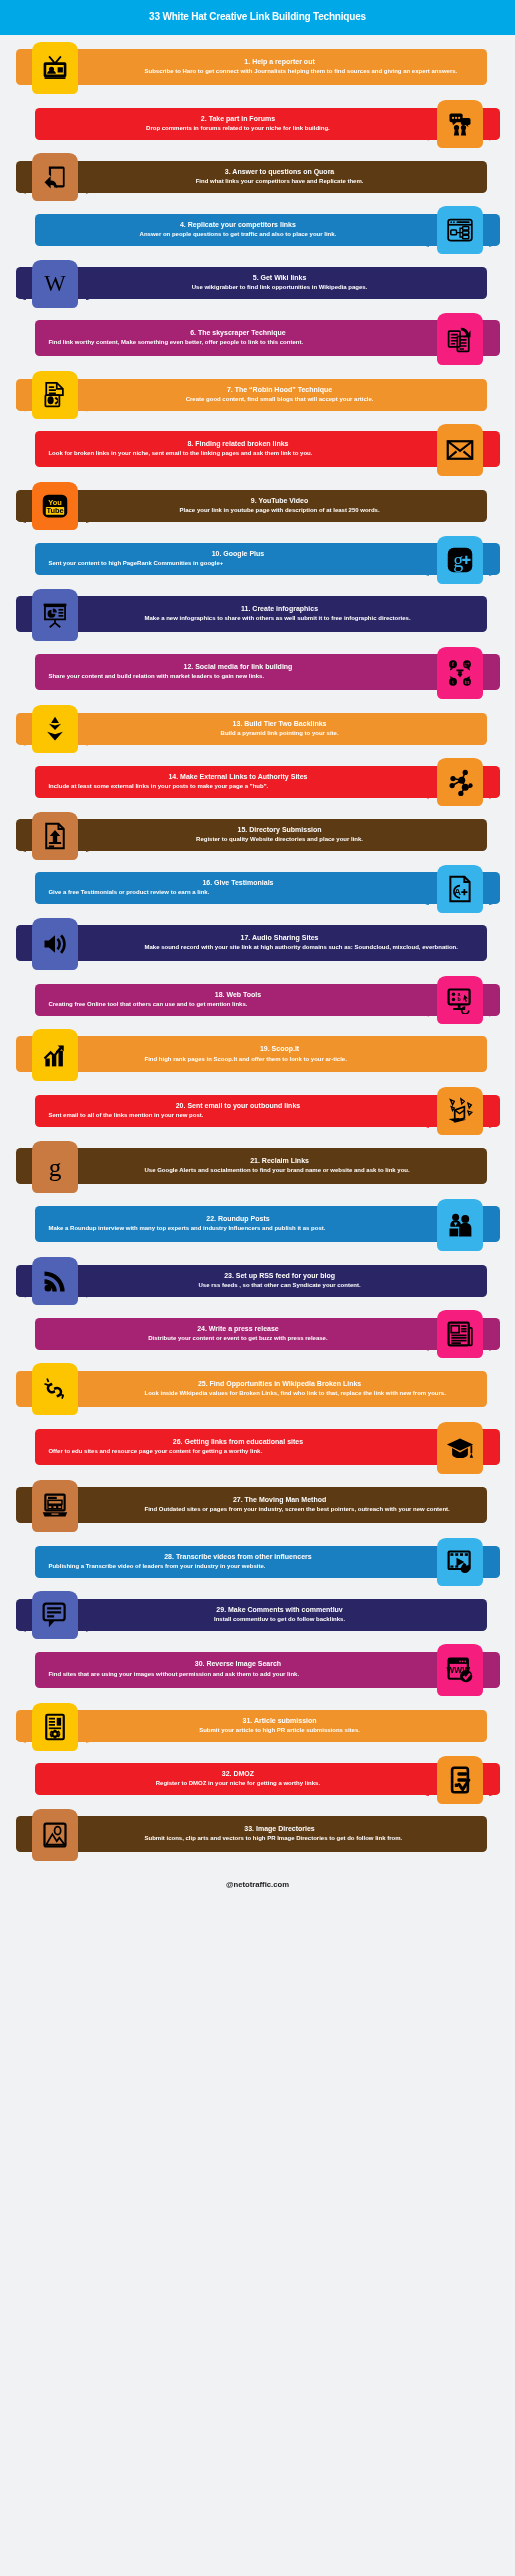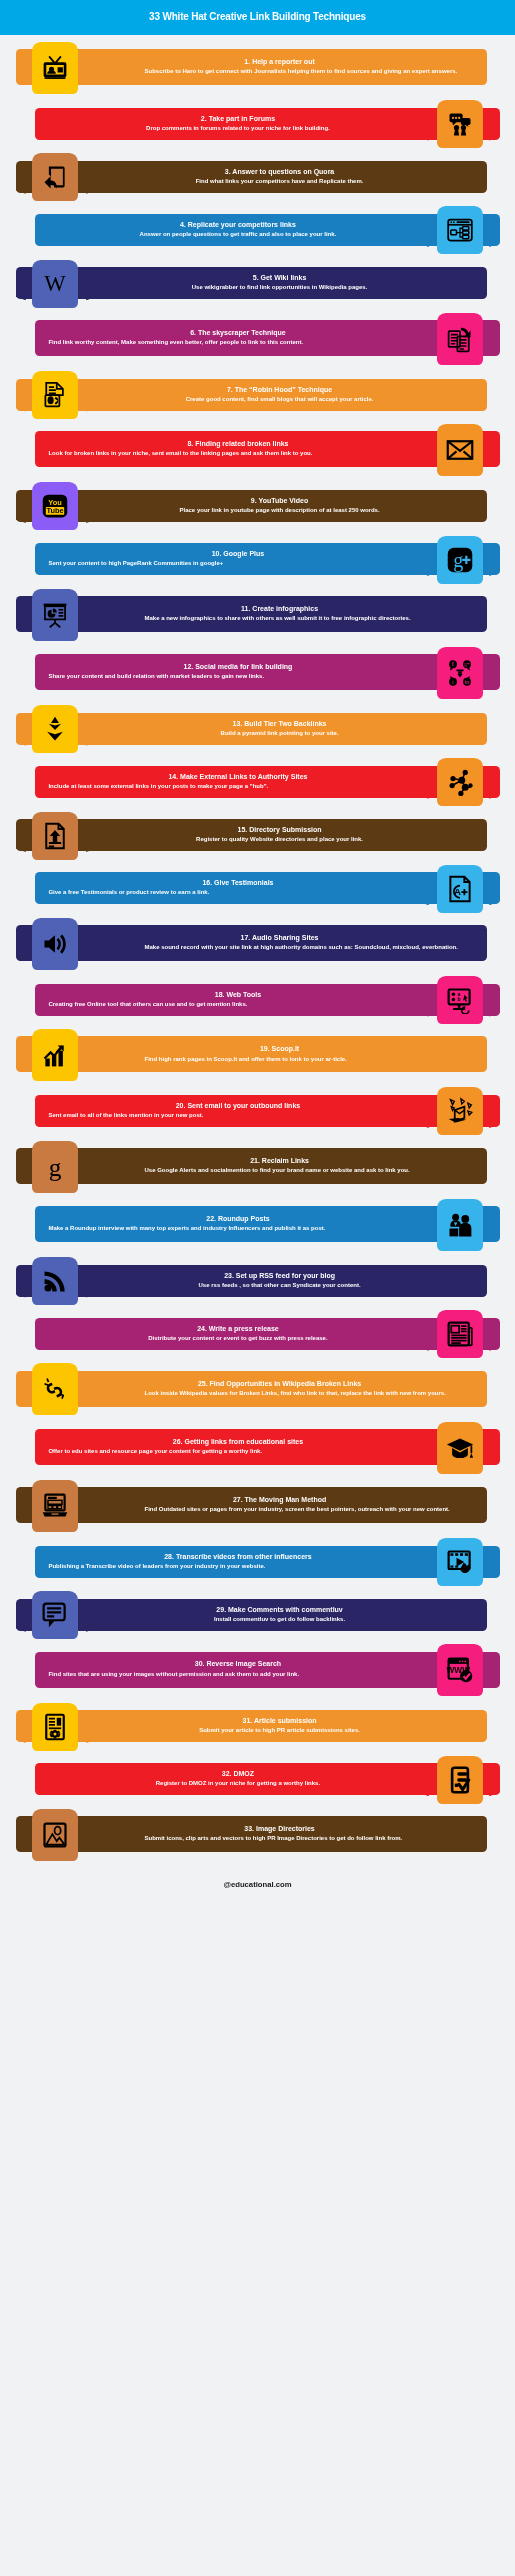--- a/index.html
+++ b/index.html
@@ -301,21 +301,21 @@
         <div class="fold a">
           <i style="background:linear-gradient(160deg,#3d2609 0%,#5c3a14 70%);clip-path:polygon(0 0,100% 0,55% 100%,0 86%);"></i>
         </div>
         <div class="fold b">
           <i style="background:linear-gradient(200deg,#3d2609 0%,#5c3a14 70%);clip-path:polygon(0 0,100% 0,100% 86%,45% 100%);"></i>
         </div>
         <div class="bar" style="background: rgb(92, 58, 20);">
           <p class="title">9. YouTube Video</p>
           <p class="desc ctr">Place your link in youtube page with description of at least 250 words.</p>
         </div>
-        <div class="tab" style="background: #8b5cf6;">
+        <div class="tab" style="background: #f97316;">
           <svg width="28" height="28" viewBox="0 0 64 64" fill="#000">
             <rect x="4" y="6" width="56" height="52" rx="12"></rect>
             <text x="32" y="30" font-size="17" font-weight="bold" fill="#fdc500" text-anchor="middle" font-family="Liberation Sans, sans-serif">You</text>
             <rect x="11" y="34" width="42" height="18" rx="2" fill="#fdc500"></rect>
             <text x="32" y="49" font-size="17" font-weight="bold" fill="#000" text-anchor="middle" font-family="Liberation Sans, sans-serif">Tube</text>
           </svg>
         </div>
       </div>
       <div class="row right">
         <div class="fold a">
@@ -827,17 +827,17 @@
           <svg width="28" height="28" viewBox="0 0 64 64" fill="#000">
             <rect x="8" y="6" width="48" height="52" rx="4" fill="none" stroke="#000" stroke-width="5"></rect>
             <ellipse cx="38" cy="22" rx="7" ry="9" fill="none" stroke="#000" stroke-width="4"></ellipse>
             <path d="M12 54l14-24 10 16 6-8 12 16z" fill="none" stroke="#000" stroke-width="4"></path>
           </svg>
         </div>
       </div>
     </div>
 
   <div class="footer">
-    <span>@educational.com</span>
+    <span>@netotraffic.com</span>
   </div>
 
 </div>
 
 
 </body></html>

